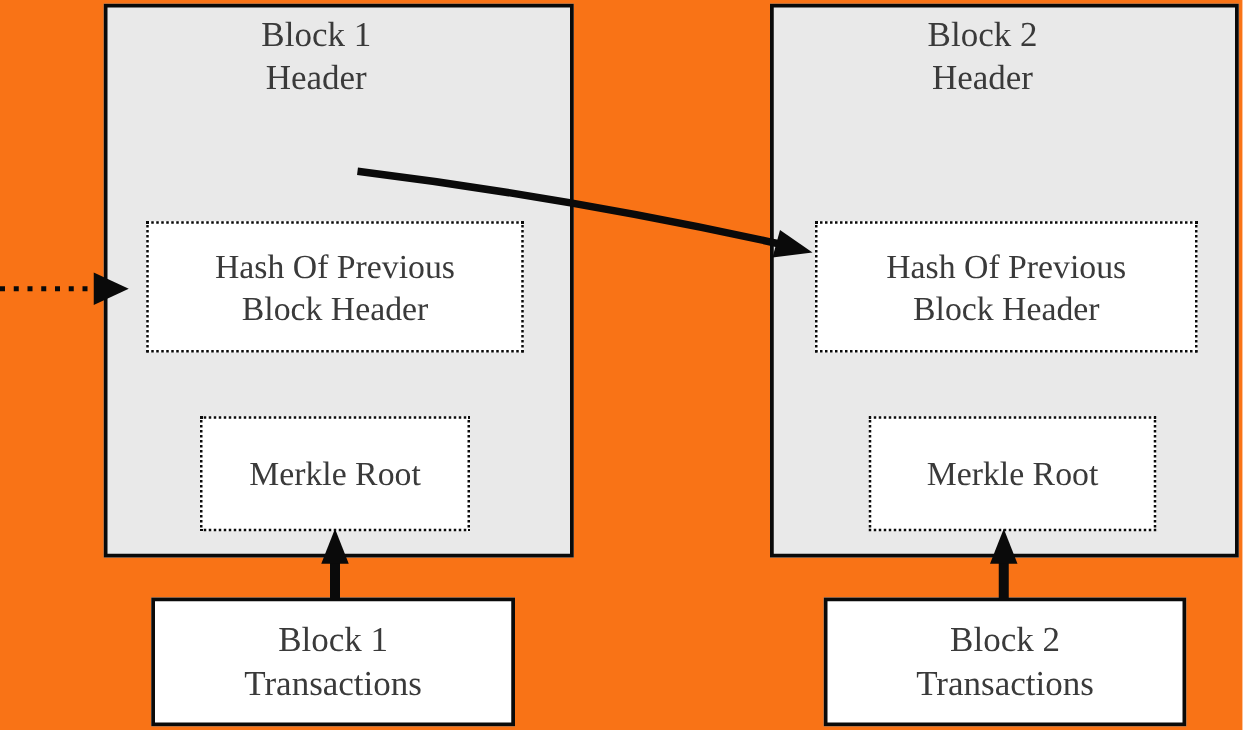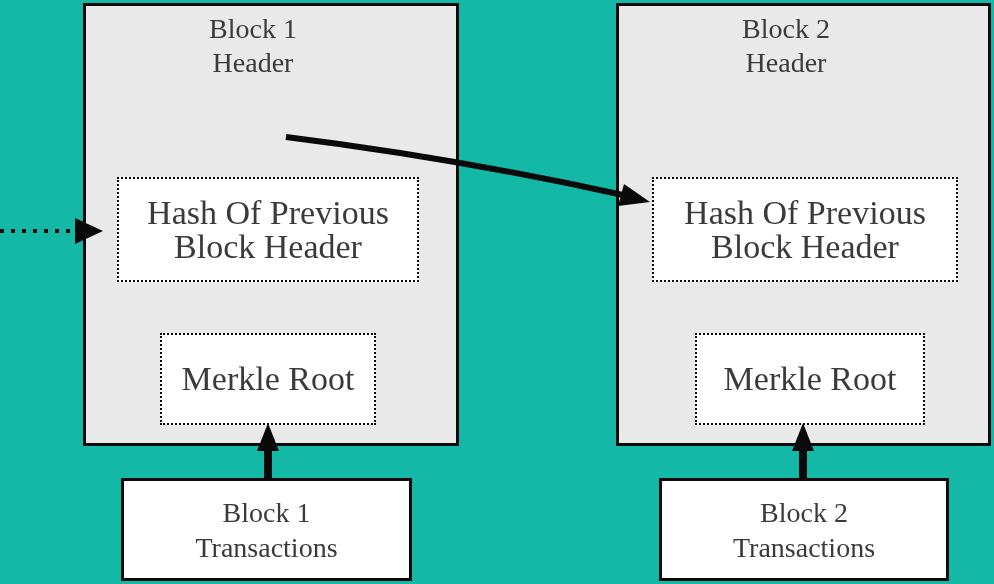--- a/index.html
+++ b/index.html
@@ -1,20 +1,20 @@
 <!DOCTYPE html>
 <html><head>
 <meta charset="utf-8">
 <style>
   html, body { margin: 0; padding: 0; background: #ffffff; }
   #canvas {
     position: relative;
     width: 994px;
     height: 584px;
-    background: #14b8a6;
+    background: #f97316;
     font-family: "Liberation Serif", "DejaVu Serif", serif;
     color: #3a3a3a;
     overflow: hidden;
   }
   .block {
     position: absolute;
     box-sizing: border-box;
     background: #e9e9e9;
     border: 3px solid #0a0a0a;
   }
@@ -33,21 +33,21 @@
   .inner-box {
     position: absolute;
     box-sizing: border-box;
     background: #ffffff;
     border: 2px dotted #0a0a0a;
     display: flex;
     flex-direction: column;
     align-items: center;
     justify-content: center;
     text-align: center;
-    font-size: 34px;
+    font-size: 27px;
     line-height: 34px;
   }
   #hash1   { left: 117px; top: 177px; width: 302px; height: 105px; }
   #hash2   { left: 652px; top: 177px; width: 306px; height: 105px; }
   #merkle1 { left: 160px; top: 333px; width: 216px; height: 92px; }
   #merkle2 { left: 695px; top: 333px; width: 230px; height: 92px; }
   .tx-box {
     position: absolute;
     box-sizing: border-box;
     background: #ffffff;

